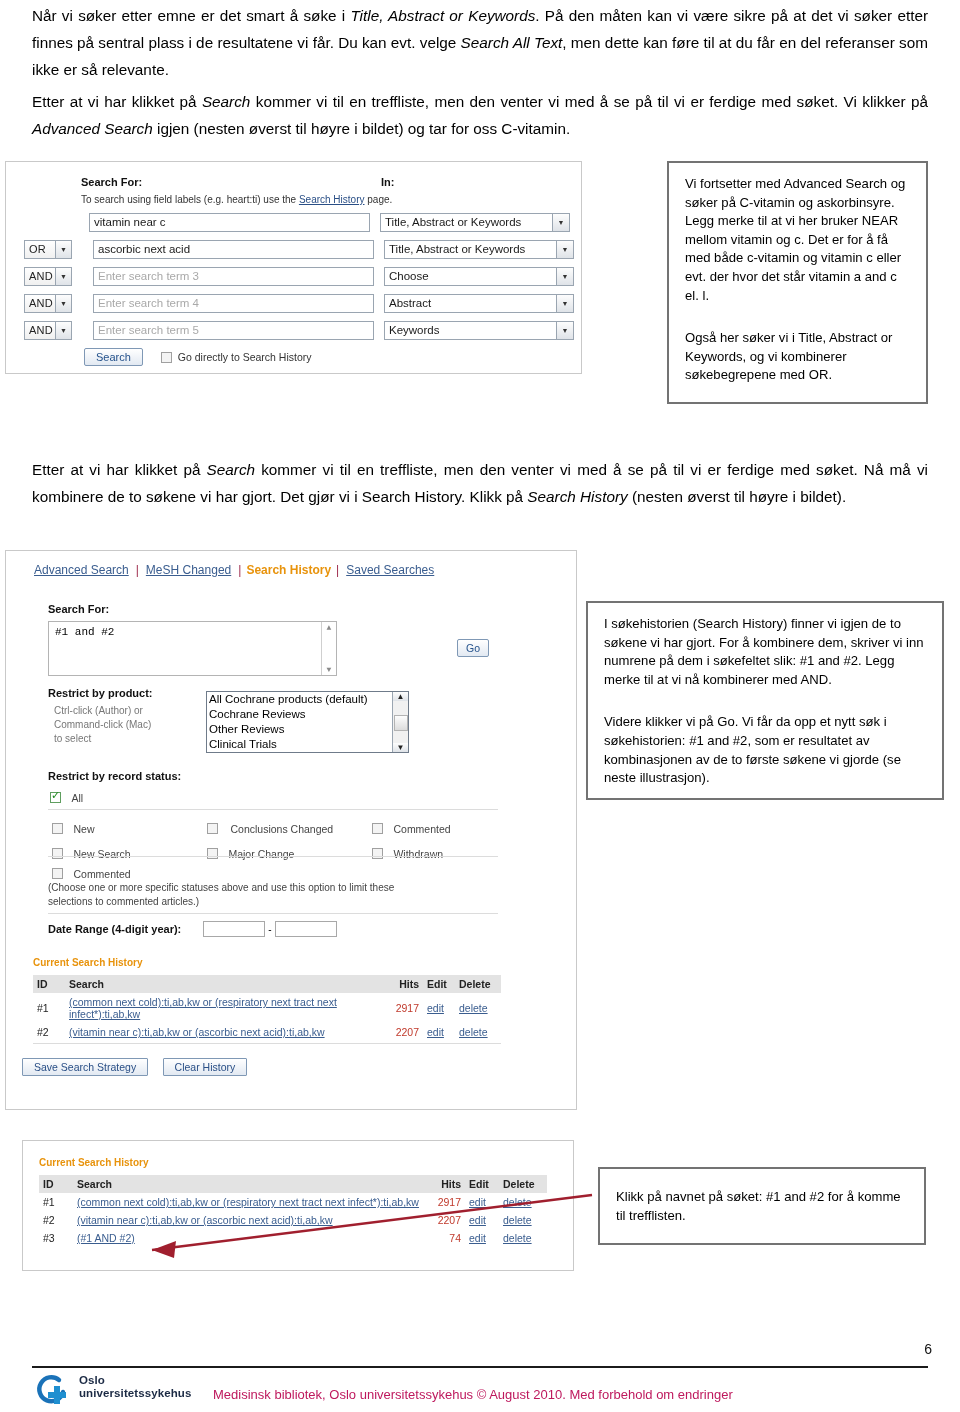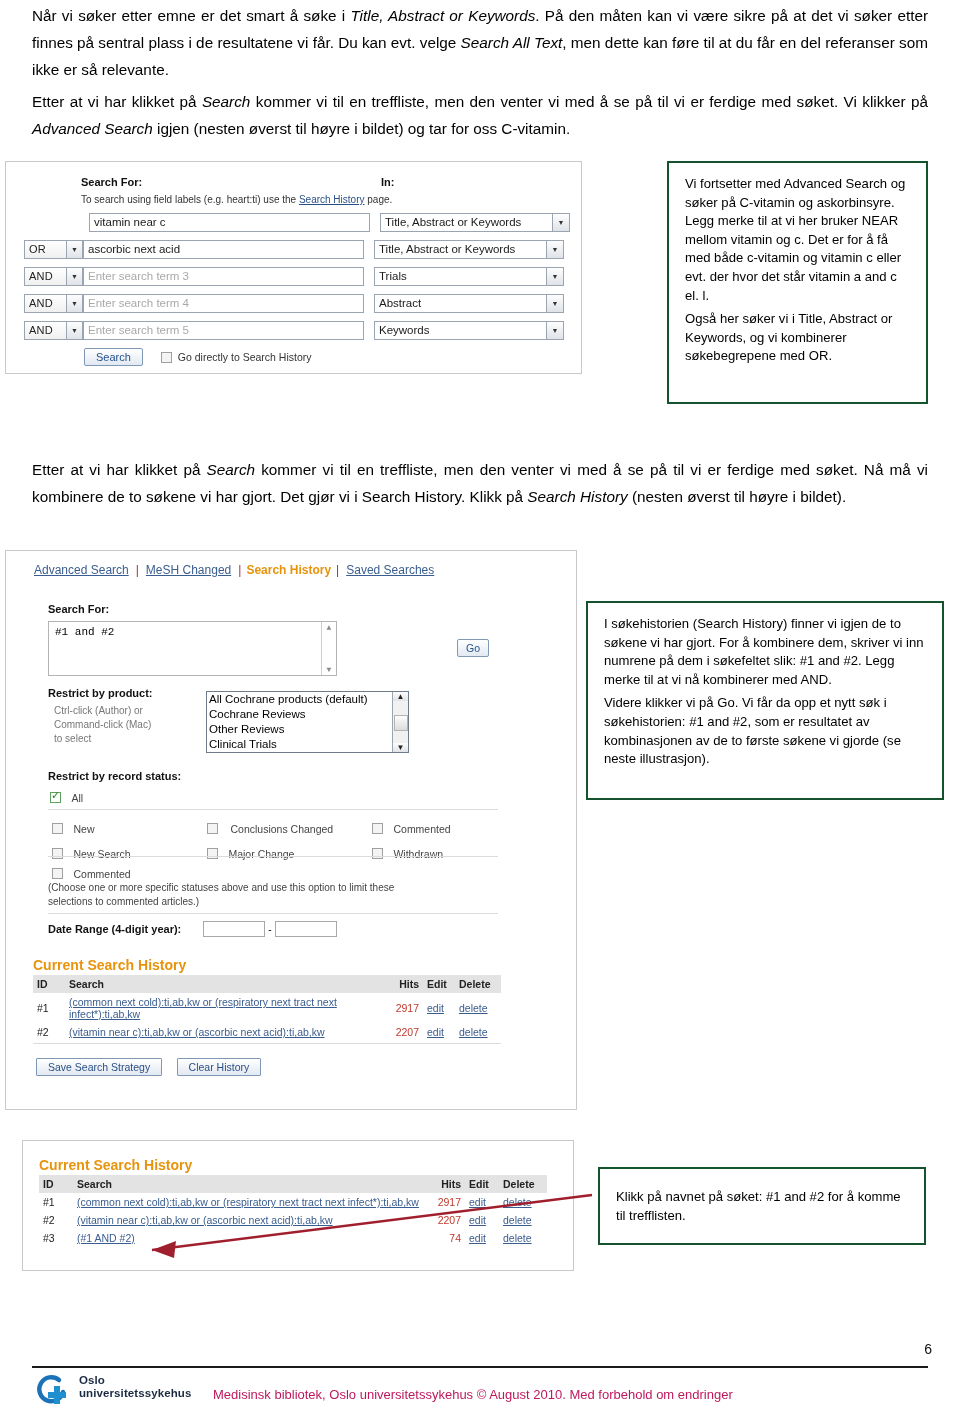--- a/index.html
+++ b/index.html
@@ -36,45 +36,45 @@
     position: absolute;
     background: #fff;
     border: 1px solid #c9c9c9;
     box-sizing: border-box;
   }
 
   
   .callout {
     position: absolute;
     box-sizing: border-box;
-    border: 2px solid #14532d;
+    border: 2px solid #737373;
     background: #ffffff;
     font-size: 13.1px;
     line-height: 18.6px;
     color: #000;
     padding: 12px 14px 10px 16px;
   }
   .callout p { margin: 0; }
-  .callout p + p { margin-top: 5px; }
+  .callout p + p { margin-top: 24px; }
 
   
   .cw { position: absolute; font-size: 11px; color: #222; }
   .lbl-bold { font-weight: bold; font-size: 11px; color: #111; }
   .hint { font-size: 10px; color: #333; }
   .hint a { color: #2a4f86; text-decoration: underline; }
 
   .row { display: flex; align-items: center; height: 20px; margin-bottom: 7px; }
   .boolsel {
-    width: 59px; height: 19px;
+    width: 48px; height: 19px;
     border: 1px solid #9aa5b1;
     background: linear-gradient(#ffffff, #f0f0f0);
     display: flex; align-items: center;
     font-size: 11px; color: #222;
     box-sizing: border-box;
-    margin-right: 0;
+    margin-right: 21px;
   }
   .boolsel .bv { flex: 1; padding-left: 4px; letter-spacing: .2px; }
   .boolsel .arrow {
     width: 15px; height: 17px;
     border-left: 1px solid #9aa5b1;
     background: linear-gradient(#fdfdfd, #dfe3e8);
     display: flex; align-items: center; justify-content: center;
     font-size: 7px; color: #333;
   }
   .termbox {
@@ -182,21 +182,21 @@
   }
   .listbox .lsb .thumb {
     width: 12px; height: 14px; margin: 1px auto 0;
     background: linear-gradient(#fdfdfd, #dcdcdc);
     border: 1px solid #b3b3b3;
   }
 
   .cklabel { font-size: 10.5px; color: #444; }
   .hr { height: 1px; background: #dcdcdc; }
 
-  .sh-title { color: #e8930c; font-weight: bold; font-size: 14px; }
+  .sh-title { color: #e8930c; font-weight: bold; font-size: 10px; }
   table.sh { border-collapse: collapse; font-size: 10.5px; }
   table.sh th {
     background: #e3e3e3; color: #222; font-weight: bold;
     text-align: left; padding: 3px 4px; font-size: 10.5px;
   }
   table.sh td { padding: 3px 4px; vertical-align: middle; }
   table.sh td a { color: #3a5d8f; text-decoration: underline; text-align: right; }
   table.sh td.hits { color: #c0392b; text-align: right; }
   table.sh td.id { color: #222; }
 
@@ -286,21 +286,21 @@
     <div class="cw" style="left:18px; top:104px;">
       <div class="row">
         <div class="boolsel">
           <span class="bv">AND</span>
           <span class="arrow">▼</span>
         </div>
         <div class="termbox ph">
           <span>Enter search term 3</span>
         </div>
         <div class="fieldsel">
-          <span class="fv">Trials</span>
+          <span class="fv">Choose</span>
           <span class="arrow">▼</span>
         </div>
       </div>
     </div>
 
     <div class="cw" style="left:18px; top:131px;">
       <div class="row">
         <div class="boolsel">
           <span class="bv">AND</span>
           <span class="arrow">▼</span>
@@ -469,21 +469,21 @@
           <td><a href="#">(vitamin near c):ti,ab,kw or (ascorbic next acid):ti,ab,kw</a></td>
           <td class="hits">2207</td>
           <td><a href="#">edit</a></td>
           <td><a href="#">delete</a></td>
         </tr>
       </tbody>
     </table>
 
     <div class="hr" style="position:absolute; left:27px; top:492px; width:468px;"></div>
 
-    <div style="position:absolute; left:30px; top:506px;">
+    <div style="position:absolute; left:16px; top:506px;">
       <span class="btn" style="font-size:10.5px; border-radius:1px; color:#2a4f86;">Save Search Strategy</span>
       <span class="btn" style="font-size:10.5px; border-radius:1px; margin-left:10px; color:#2a4f86;">Clear History</span>
     </div>
   </div>
 
   <div class="callout" style="left:586px; top:601px; width:358px; height:199px;">
     <p>I søkehistorien (Search History) finner vi igjen de to søkene vi har gjort. For å kombinere dem, skriver vi inn numrene på dem i søkefeltet slik: #1 and #2. Legg merke til at vi nå kombinerer med AND.</p>
     <p>Videre klikker vi på Go. Vi får da opp et nytt søk i søkehistorien: #1 and #2, som er resultatet av kombinasjonen av de to første søkene vi gjorde (se neste illustrasjon).</p>
   </div>
 

